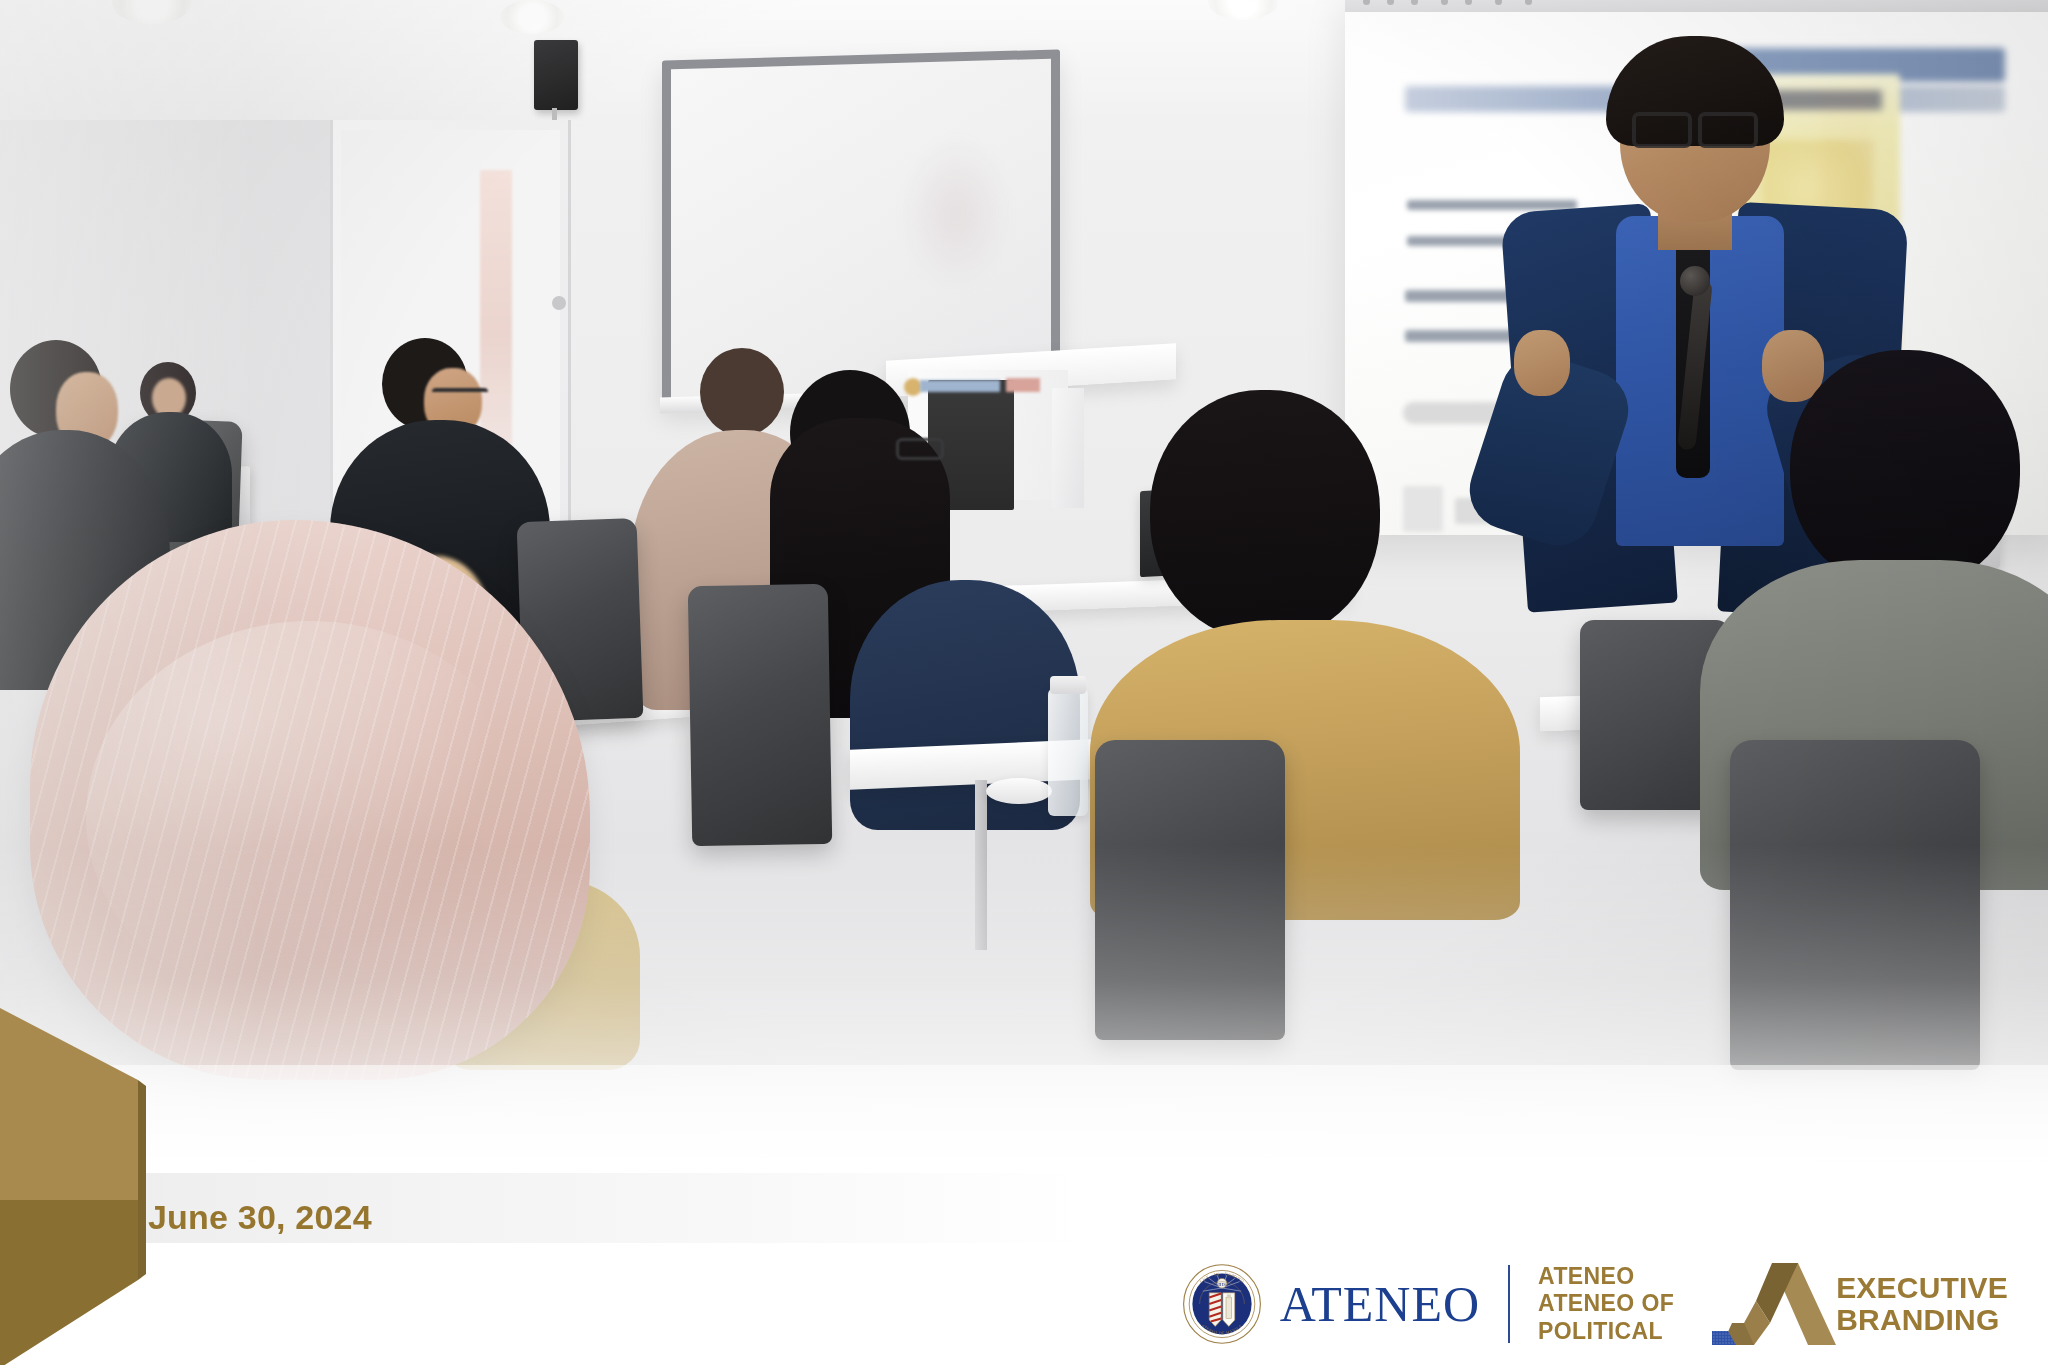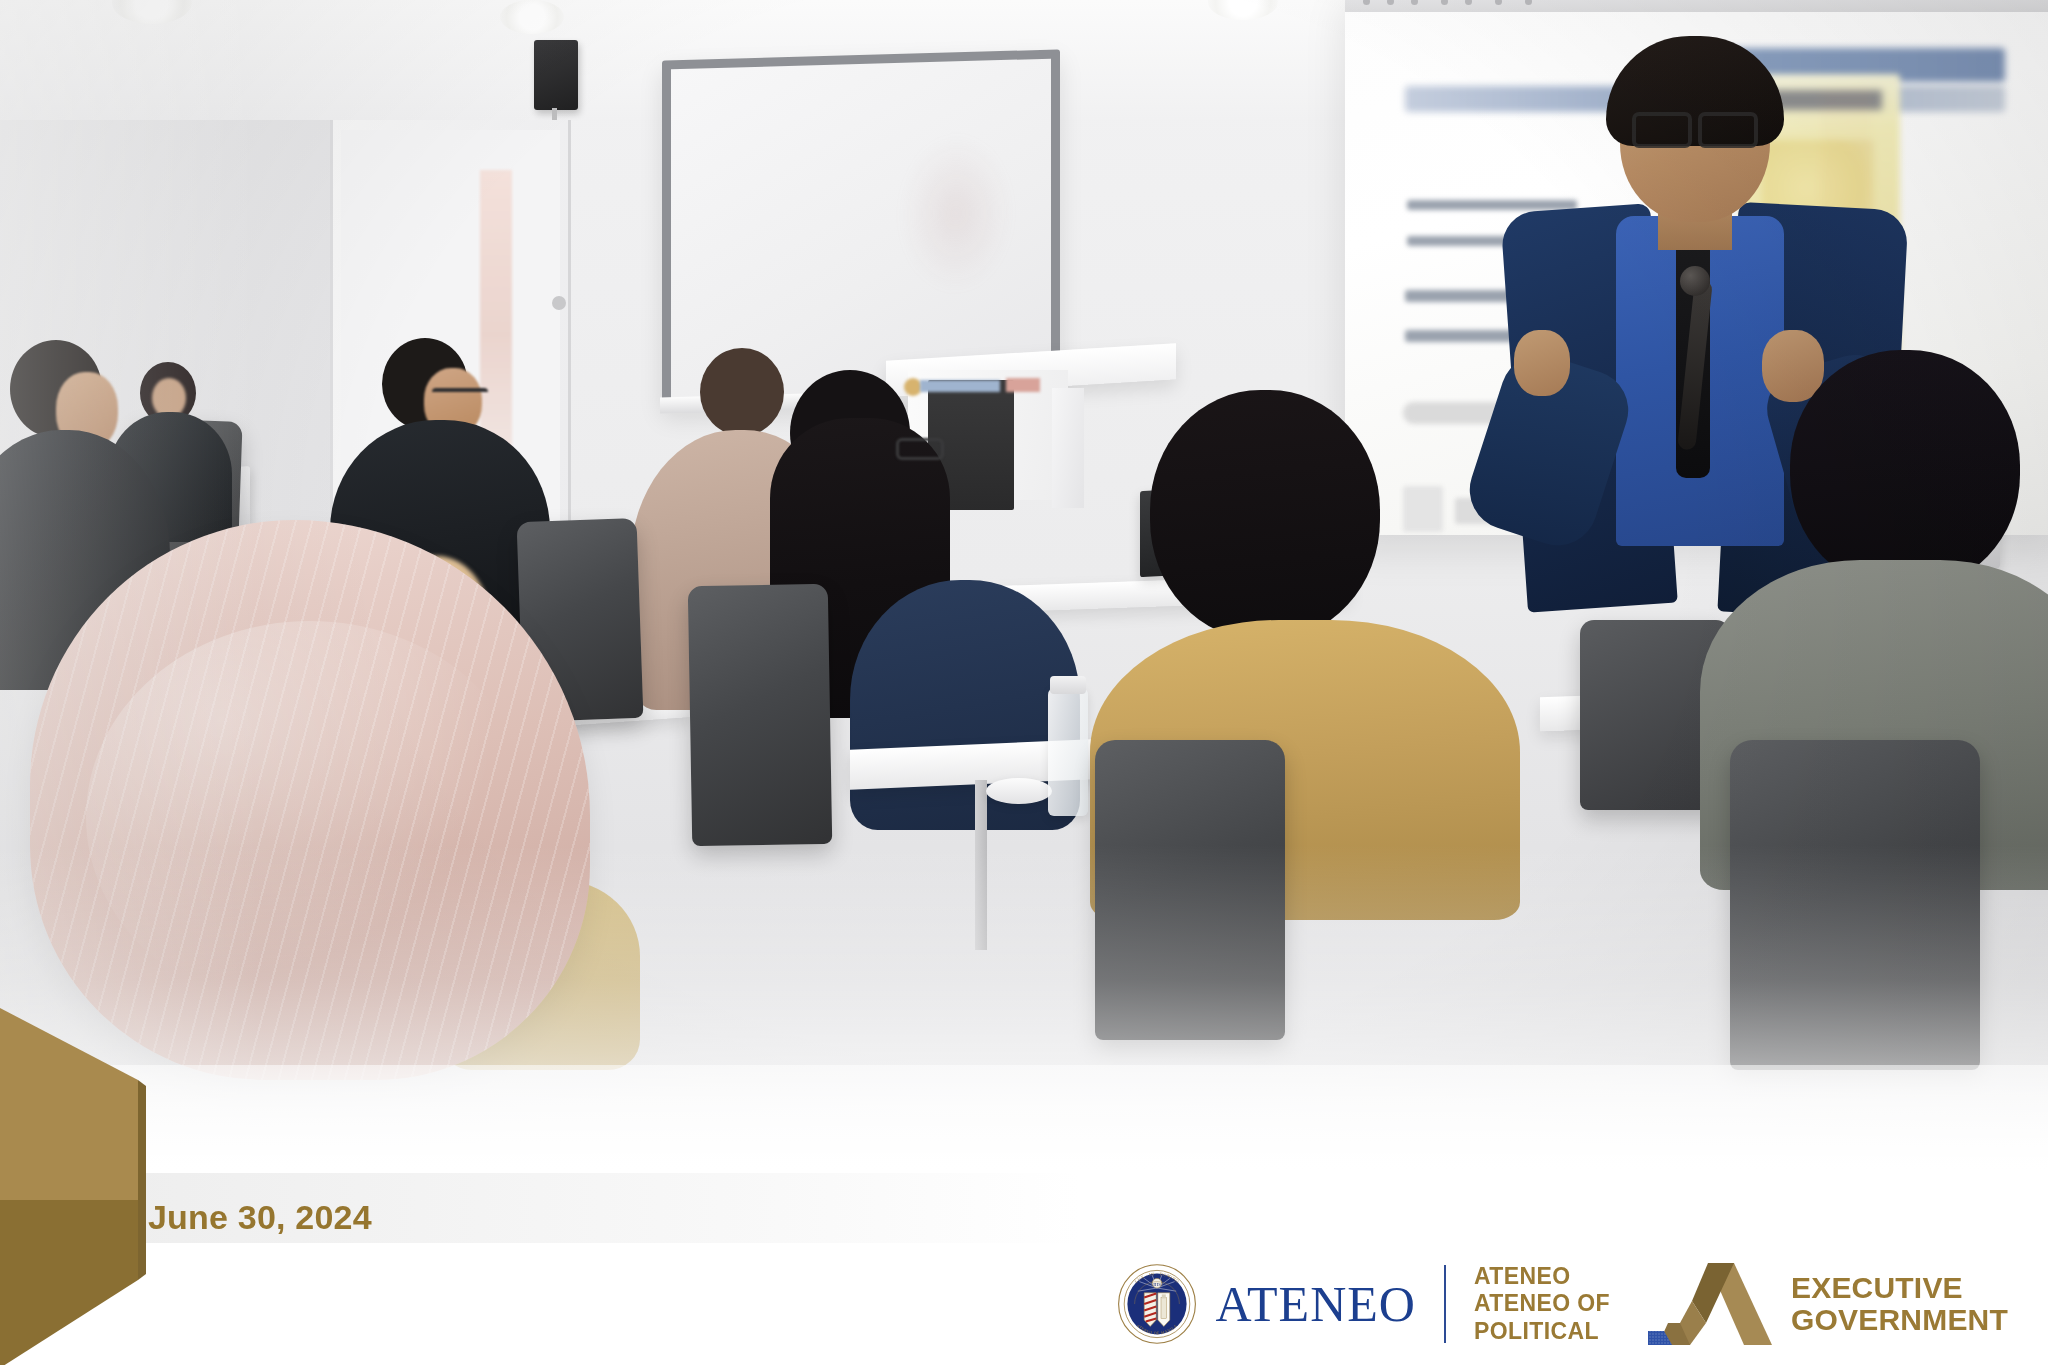--- a/index.html
+++ b/index.html
@@ -289,21 +289,21 @@
   .title-date{font-size:34px;font-weight:700;color:#96762f;margin-top:12px;letter-spacing:.2px;}
 
   
   .logo-bar{position:absolute;right:40px;bottom:18px;display:flex;align-items:center;gap:22px;}
   .ateneo-lockup{display:flex;align-items:center;gap:18px;}
   .seal{width:80px;height:80px;flex:0 0 auto;}
   .ateneo-word{font-family:"Liberation Serif",serif;font-size:50px;letter-spacing:1px;
       color:#1c3f8f;line-height:1;}
   .logo-divider{width:2px;height:78px;background:#2d4b95;margin:0 6px;}
   .asog-lines{font-size:23px;font-weight:700;line-height:1.18;color:#9a7a35;letter-spacing:.4px;}
-  .exed-lockup{display:flex;align-items:center;gap:19px;margin-left:14px;}
+  .exed-lockup{display:flex;align-items:center;gap:0;margin-left:14px;}
   .exed-mark{width:126px;height:86px;flex:0 0 auto;}
   .exed-lines{font-size:30px;font-weight:700;line-height:1.08;color:#9a7a35;letter-spacing:.2px;}
 </style>
 </head>
 <body>
 
 <div class="slide">
 
   <div class="photo">
 
@@ -519,18 +519,18 @@
         <polygon points="2,70 18,70 26,84 2,84" fill="#2f52a8"></polygon>
         <polygon points="2,70 18,70 26,84 2,84" fill="url(#dots)" opacity="0.5"></polygon>
         <defs>
           <pattern id="dots" width="3" height="3" patternUnits="userSpaceOnUse">
             <circle cx="1" cy="1" r="0.7" fill="#ffffff" opacity="0.6"></circle>
           </pattern>
         </defs>
       </svg>
       <div class="exed-lines">
         <div>EXECUTIVE</div>
-        <div>GOVERNMENT</div>
+        <div>BRANDING</div>
       </div>
     </div>
 
   </div>
 </div>
 
 </body></html>

